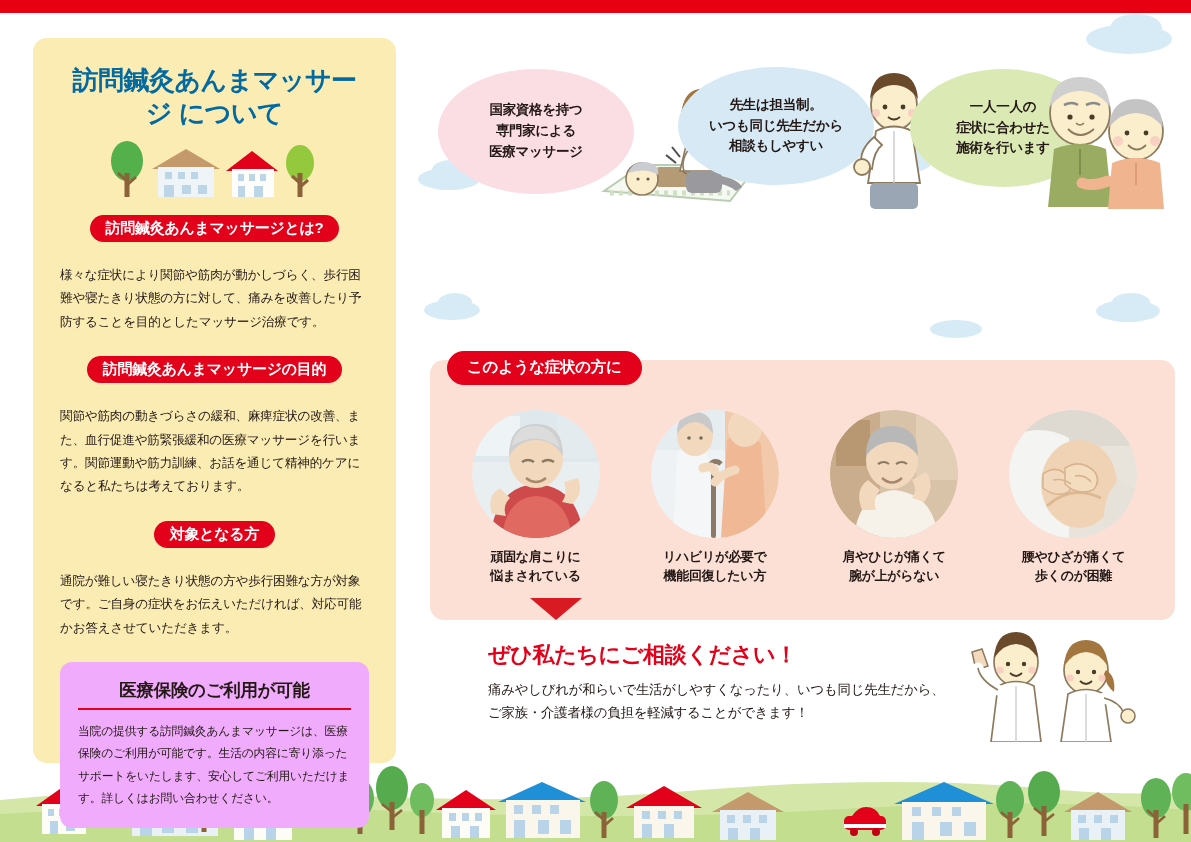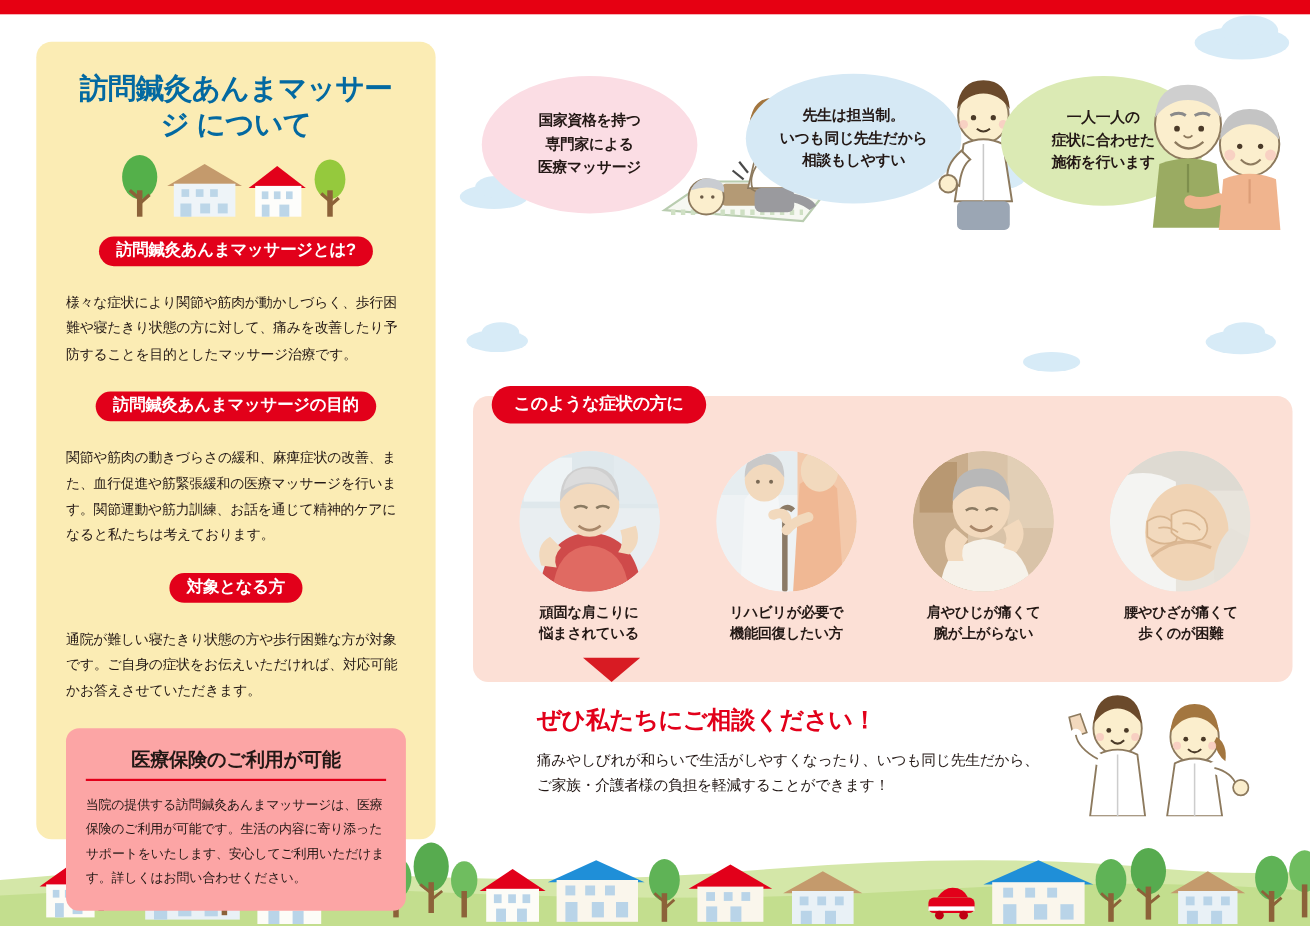--- a/index.html
+++ b/index.html
@@ -70,21 +70,21 @@
     font-size: 12.6px;
     line-height: 1.85;
     color: #231815;
     margin-top: 22px;
     letter-spacing: -0.2px;
   }
   .sec { margin-bottom: 22px; }
 
   
   .insurance {
-    background: #fca5a5;
+    background: #f0abfc;
     border-radius: 12px;
     padding: 16px 18px 18px 18px;
   }
   .insurance-title {
     text-align: center;
     font-size: 17.5px;
     font-weight: bold;
     color: #231815;
     padding-bottom: 6px;
     border-bottom: 2px solid #e2001a;
@@ -190,20 +190,21 @@
 
   
   .consult {
     position: absolute;
     left: 466px; top: 622px;
     width: 676px; height: 120px;
     background: #ffffff;
     border-radius: 12px;
     z-index: 13;
     padding: 18px 22px 0 22px;
+    font-family: Liberation Mono, monospace;
   }
   .consult-title {
     color: #e2001a;
     font-size: 22px;
     font-weight: bold;
     letter-spacing: -0.3px;
   }
   .consult-text {
     margin-top: 9px;
     font-size: 13.4px;

